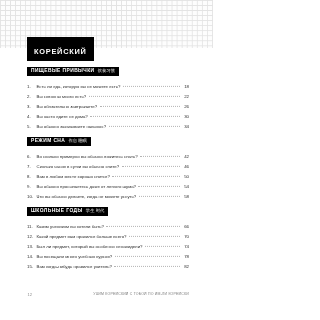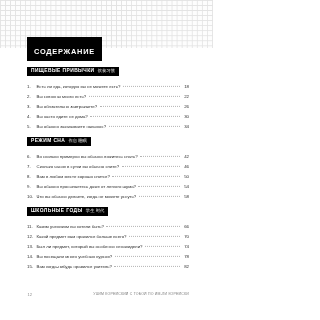--- a/index.html
+++ b/index.html
@@ -90,21 +90,21 @@
   }
 </style>
 </head>
 <body>
 
 <div id="grid-band"></div>
 
 <div id="page">
 
   <div class="title-banner">
-    <span>СОДЕРЖАНИЕ</span>
+    <span>КОРЕЙСКИЙ</span>
   </div>
 
   <div id="sections-root">
       <div class="section" style="top: 58px;"><div class="sec-head">
           <span class="ru">ПИЩЕВЫЕ ПРИВЫЧКИ</span>
           <span class="cn">饮食习惯</span>
         </div><div class="toc-list">
           <div class="toc-row">
             <span class="toc-num">1.</span>
             <span class="toc-text">Есть ли еда, которую вы не можете есть?</span>

